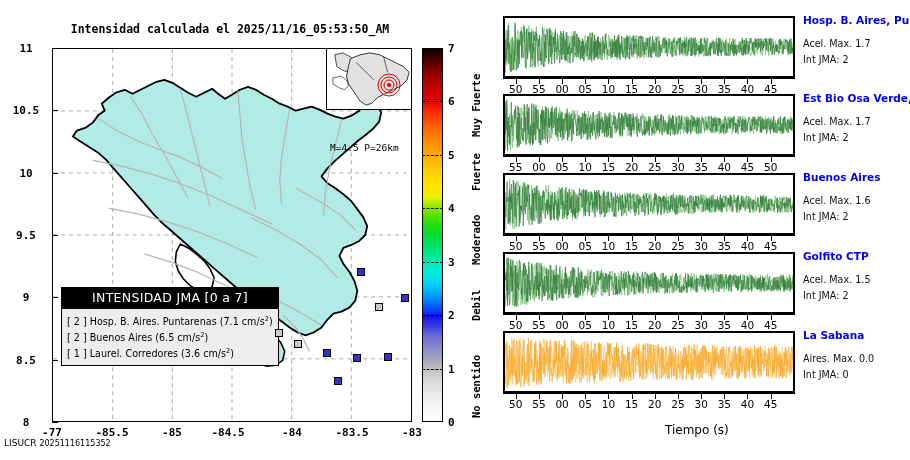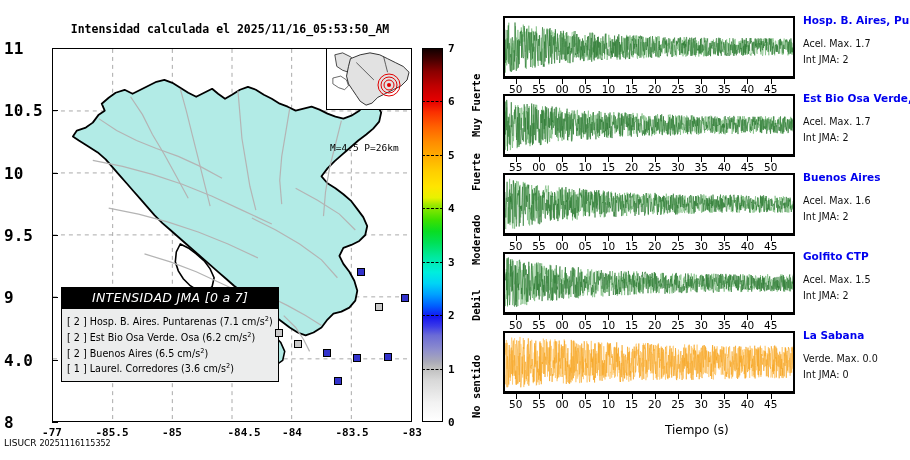--- a/index.html
+++ b/index.html
@@ -15,22 +15,22 @@
              font-weight:bold;color:#000;letter-spacing:0px;}
 
   #map-plot{left:52px;top:48px;width:360px;height:374px;
             border:1.6px solid #000;background:#ffffff;box-sizing:border-box;
             overflow:hidden;}
 
   
   #country-svg{position:absolute;left:0;top:0;width:100%;height:100%;}
 
   
-  .ytick{position:absolute;right:0;width:40px;text-align:left;
-         font-family:"DejaVu Sans Mono",monospace;font-size:16px;
+  .ytick{position:absolute;right:0;width:40px;text-align:center;
+         font-family:"DejaVu Sans Mono",monospace;font-size:11px;
          font-weight:bold;color:#000;transform:translateY(-50%);}
   #ytick-col{left:4px;top:48px;width:44px;height:374px;}
   .ytickmark{position:absolute;left:52px;width:6px;height:0;
              border-top:1.5px solid #000;}
 
   
   #xtick-row{left:52px;top:424px;width:360px;height:20px;}
   .xtick{position:absolute;top:2px;transform:translateX(-50%);
          font-family:"DejaVu Sans Mono",monospace;font-size:11px;
          font-weight:bold;color:#000;white-space:nowrap;}
@@ -42,21 +42,21 @@
   #inset-mag{left:330px;top:142px;font-family:"DejaVu Sans Mono",monospace;
              font-size:9.5px;color:#000;white-space:nowrap;}
 
   
   .ring{position:absolute;border:1.3px solid #e00000;border-radius:50%;
         transform:translate(-50%,-50%);}
 
   
   #legend-box{left:60px;top:286px;width:218px;}
   #legend-header{background:#000;color:#fff;text-align:center;
-                 font-size:12.5px;padding:3px 0 4px 0;letter-spacing:.3px;font-style:italic;}
+                 font-size:12.5px;padding:3px 0 4px 0;letter-spacing:.3px;}
   #legend-body{background:#eceded;border:1px solid #000;border-top:none;
                padding:4px 5px 5px 5px;}
   .legend-row{font-size:9.6px;color:#000;line-height:12.6px;white-space:nowrap;}
   .legend-row sup{font-size:6.6px;}
 
   
   #colorbar{left:422px;top:48px;width:21px;height:374px;
             border:1.4px solid #000;box-sizing:border-box;
             background:linear-gradient(to top,
               #ffffff 0%, #f2f2f2 5%, #d8d8d8 11%, #bdbdbd 14.3%,
@@ -171,25 +171,20 @@
     <div class="abs" id="legend-box" style="left:8px;top:238px;">
       <div id="legend-header">INTENSIDAD JMA [0 a 7]</div>
       <div id="legend-body">
         <div class="legend-row">
           <span>[ 2 ]</span>
           <span>Hosp. B. Aires. Puntarenas</span>
           <span>(7.1 cm/s</span><sup>2</sup><span>)</span>
         </div>
         <div class="legend-row">
           <span>[ 2 ]</span>
-          <span>Est Bio Osa Verde. Osa</span>
-          <span>(6.2 cm/s</span><sup>2</sup><span>)</span>
-        </div>
-        <div class="legend-row">
-          <span>[ 2 ]</span>
           <span>Buenos Aires</span>
           <span>(6.5 cm/s</span><sup>2</sup><span>)</span>
         </div>
         <div class="legend-row">
           <span>[ 1 ]</span>
           <span>Laurel. Corredores</span>
           <span>(3.6 cm/s</span><sup>2</sup><span>)</span>
         </div>
       </div>
     </div>
@@ -259,28 +254,28 @@
 <div class="ytick" style="top: 48px; right: 448px; position: absolute; left: 4px; width: 44px;">11</div>
     <div class="ytickmark" style="top: 48px;"></div>
     <div class="ytick" style="top: 110.333px; right: 448px; position: absolute; left: 4px; width: 44px;">10.5</div>
     <div class="ytickmark" style="top: 110.333px;"></div>
     <div class="ytick" style="top: 172.667px; right: 448px; position: absolute; left: 4px; width: 44px;">10</div>
     <div class="ytickmark" style="top: 172.667px;"></div>
     <div class="ytick" style="top: 235px; right: 448px; position: absolute; left: 4px; width: 44px;">9.5</div>
     <div class="ytickmark" style="top: 235px;"></div>
     <div class="ytick" style="top: 297.333px; right: 448px; position: absolute; left: 4px; width: 44px;">9</div>
     <div class="ytickmark" style="top: 297.333px;"></div>
-    <div class="ytick" style="top: 359.667px; right: 448px; position: absolute; left: 4px; width: 44px;">4.0</div>
+    <div class="ytick" style="top: 359.667px; right: 448px; position: absolute; left: 4px; width: 44px;">8.5</div>
     <div class="ytickmark" style="top: 359.667px;"></div>
     <div class="ytick" style="top: 422px; right: 448px; position: absolute; left: 4px; width: 44px;">8</div>
     <div class="ytickmark" style="top: 422px;"></div>
     <div class="xtick" style="position: absolute; left: 52px; top: 426px;">-77</div>
     <div class="xtick" style="position: absolute; left: 112px; top: 426px;">-85.5</div>
     <div class="xtick" style="position: absolute; left: 172px; top: 426px;">-85</div>
-    <div class="xtick" style="position: absolute; left: 244px; top: 426px;">-84.5</div>
+    <div class="xtick" style="position: absolute; left: 228px; top: 426px;">-84.5</div>
     <div class="xtick" style="position: absolute; left: 292px; top: 426px;">-84</div>
     <div class="xtick" style="position: absolute; left: 352px; top: 426px;">-83.5</div>
     <div class="xtick" style="position: absolute; left: 412px; top: 426px;">-83</div>
   </div>
 
 <div class="abs" id="seis-figure">
   <div class="abs" id="seis-xlabel">Tiempo (s)</div>
 <div class="seis-panel" style="top: 16px;">
       <div class="seis-box">
         <svg class="seis-svg" viewBox="0 0 288 58" preserveAspectRatio="none">
@@ -461,16 +456,16 @@
         <div class="seis-tickmark" style="left: 198.143px;"></div>
         <div class="seis-ticklabel" style="left: 198.143px;">30</div>
         <div class="seis-tickmark" style="left: 221.317px;"></div>
         <div class="seis-ticklabel" style="left: 221.317px;">35</div>
         <div class="seis-tickmark" style="left: 244.492px;"></div>
         <div class="seis-ticklabel" style="left: 244.492px;">40</div>
         <div class="seis-tickmark" style="left: 267.667px;"></div>
         <div class="seis-ticklabel" style="left: 267.667px;">45</div>
       </div>
       <div class="seis-name">La Sabana</div>
-      <div class="seis-acc">Verde. Max. 0.0</div>
+      <div class="seis-acc">Aires. Max. 0.0</div>
       <div class="seis-jma">Int JMA: 0</div>
     </div>
   </div>
 
 </body></html>

